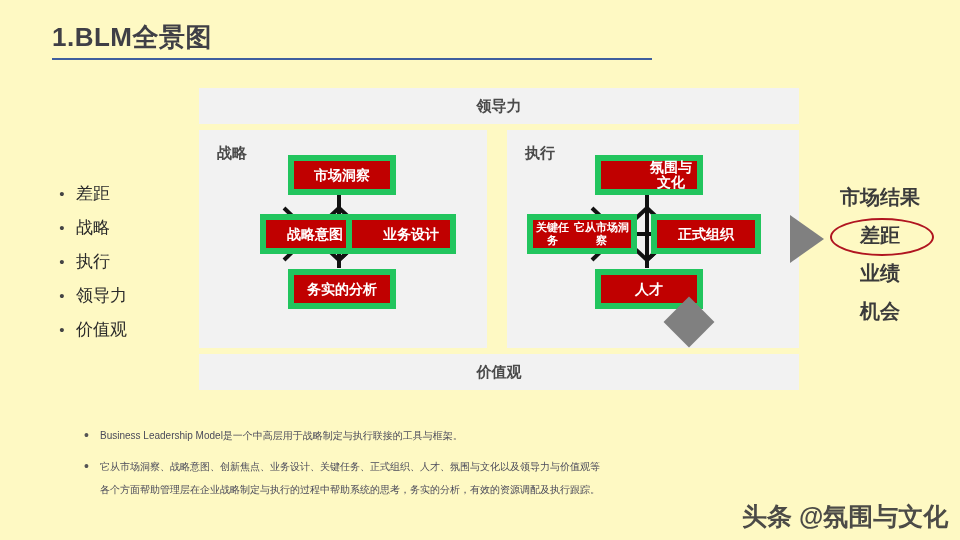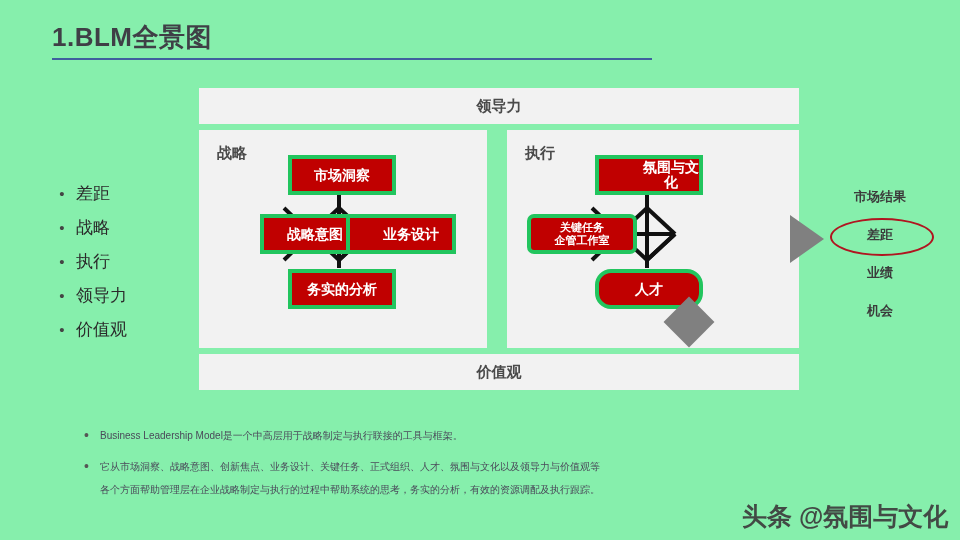--- a/index.html
+++ b/index.html
@@ -5,21 +5,21 @@
   * { box-sizing: border-box; margin: 0; padding: 0; }
   html, body {
     width: 960px; height: 540px;
     background: #ffffff;
     font-family: "Liberation Sans", "DejaVu Sans", sans-serif;
     overflow: hidden;
   }
   #slide {
     position: relative;
     width: 960px; height: 540px;
-    background: #86efac;
+    background: #fef9c3;
   }
 
   
   #title-block { position: absolute; left: 52px; top: 20px; width: 640px; }
   #page-title {
     font-size: 26px; font-weight: bold; color: #3F3F46;
     letter-spacing: .5px; line-height: 34px;
   }
   #title-rule {
     margin-top: 4px; width: 600px; height: 2px; background: #3F5F9E;
@@ -56,21 +56,21 @@
   #panel-execution { left: 308px; width: 292px; }
 
   .panel-title {
     position: absolute; left: 18px; top: 14px;
     font-size: 15px; font-weight: bold; color: #4a4a4a;
   }
 
   .node {
     position: absolute;
     background: #C00000;
-    border: 4px solid #22c55e;
+    border: 6px solid #22c55e;
     color: #ffffff;
     display: flex; align-items: center; justify-content: center;
     text-align: center;
     font-size: 14px; font-weight: bold;
     line-height: 15px;
     z-index: 3;
   }
   .node.small { font-size: 11px; line-height: 13px; }
 
   svg.links { position: absolute; left: 0; top: 0; width: 600px; height: 302px; z-index: 2; }
@@ -86,21 +86,21 @@
   
   #right-arrow {
     position: absolute; left: 790px; top: 215px;
     width: 0; height: 0;
     border-top: 24px solid transparent;
     border-bottom: 24px solid transparent;
     border-left: 34px solid #808080;
   }
   #results { position: absolute; left: 828px; top: 178px; width: 104px; text-align: center; }
   #results .r {
-    font-size: 13px; font-weight: bold; color: #3b3b3b;
+    font-size: 20px; font-weight: bold; color: #3b3b3b;
     height: 38px; line-height: 38px; position: relative;
   }
   #results .r.circled::before {
     content: ""; position: absolute; left: 2px; top: 2px;
     width: 100px; height: 34px;
     border: 2px solid #B01520; border-radius: 50%;
   }
 
   
   #footer { position: absolute; left: 84px; top: 424px; width: 840px; }
@@ -186,25 +186,26 @@
         <line x1="476" y1="146" x2="448" y2="172"></line>
       </g>
     </svg>
 
     <div class="node" style="left:89px; top:67px; width:108px; height:40px;">市场洞察</div>
     <div class="node" style="left:23px; top:126px; width:110px; height:40px;margin-left:38px;">战略意图</div>
     <div class="node" style="left:147px; top:126px; width:110px; height:40px;padding-left:20px;">业务设计</div>
     <div class="node" style="left:89px; top:181px; width:108px; height:40px;">务实的分析</div>
 
     <div class="node" style="left:396px; top:67px; width:108px; height:40px;padding-left:44px;">氛围与文化</div>
-    <div class="node small" style="left:328px; top:126px; width:110px; height:40px; flex-direction:column;border-radius:7px;">
+    <div class="node small" style="left:328px; top:126px; width:110px; height:40px; flex-direction:row;">
       <span>关键任务</span>
-      <span>企管工作室</span>
-    </div>
-    <div class="node" style="left:396px; top:181px; width:108px; height:40px;border-radius:16px;">人才</div>
+      <span>它从市场洞察</span>
+    </div>
+    <div class="node" style="left:452px; top:126px; width:110px; height:40px;">正式组织</div>
+    <div class="node" style="left:396px; top:181px; width:108px; height:40px;">人才</div>
 
     <div id="mid-diamond"></div>
 
     <div class="band" id="band-values">价值观</div>
   </div>
 
   <div id="right-arrow"></div>
 
   <div id="results">
     <div class="r">市场结果</div>

